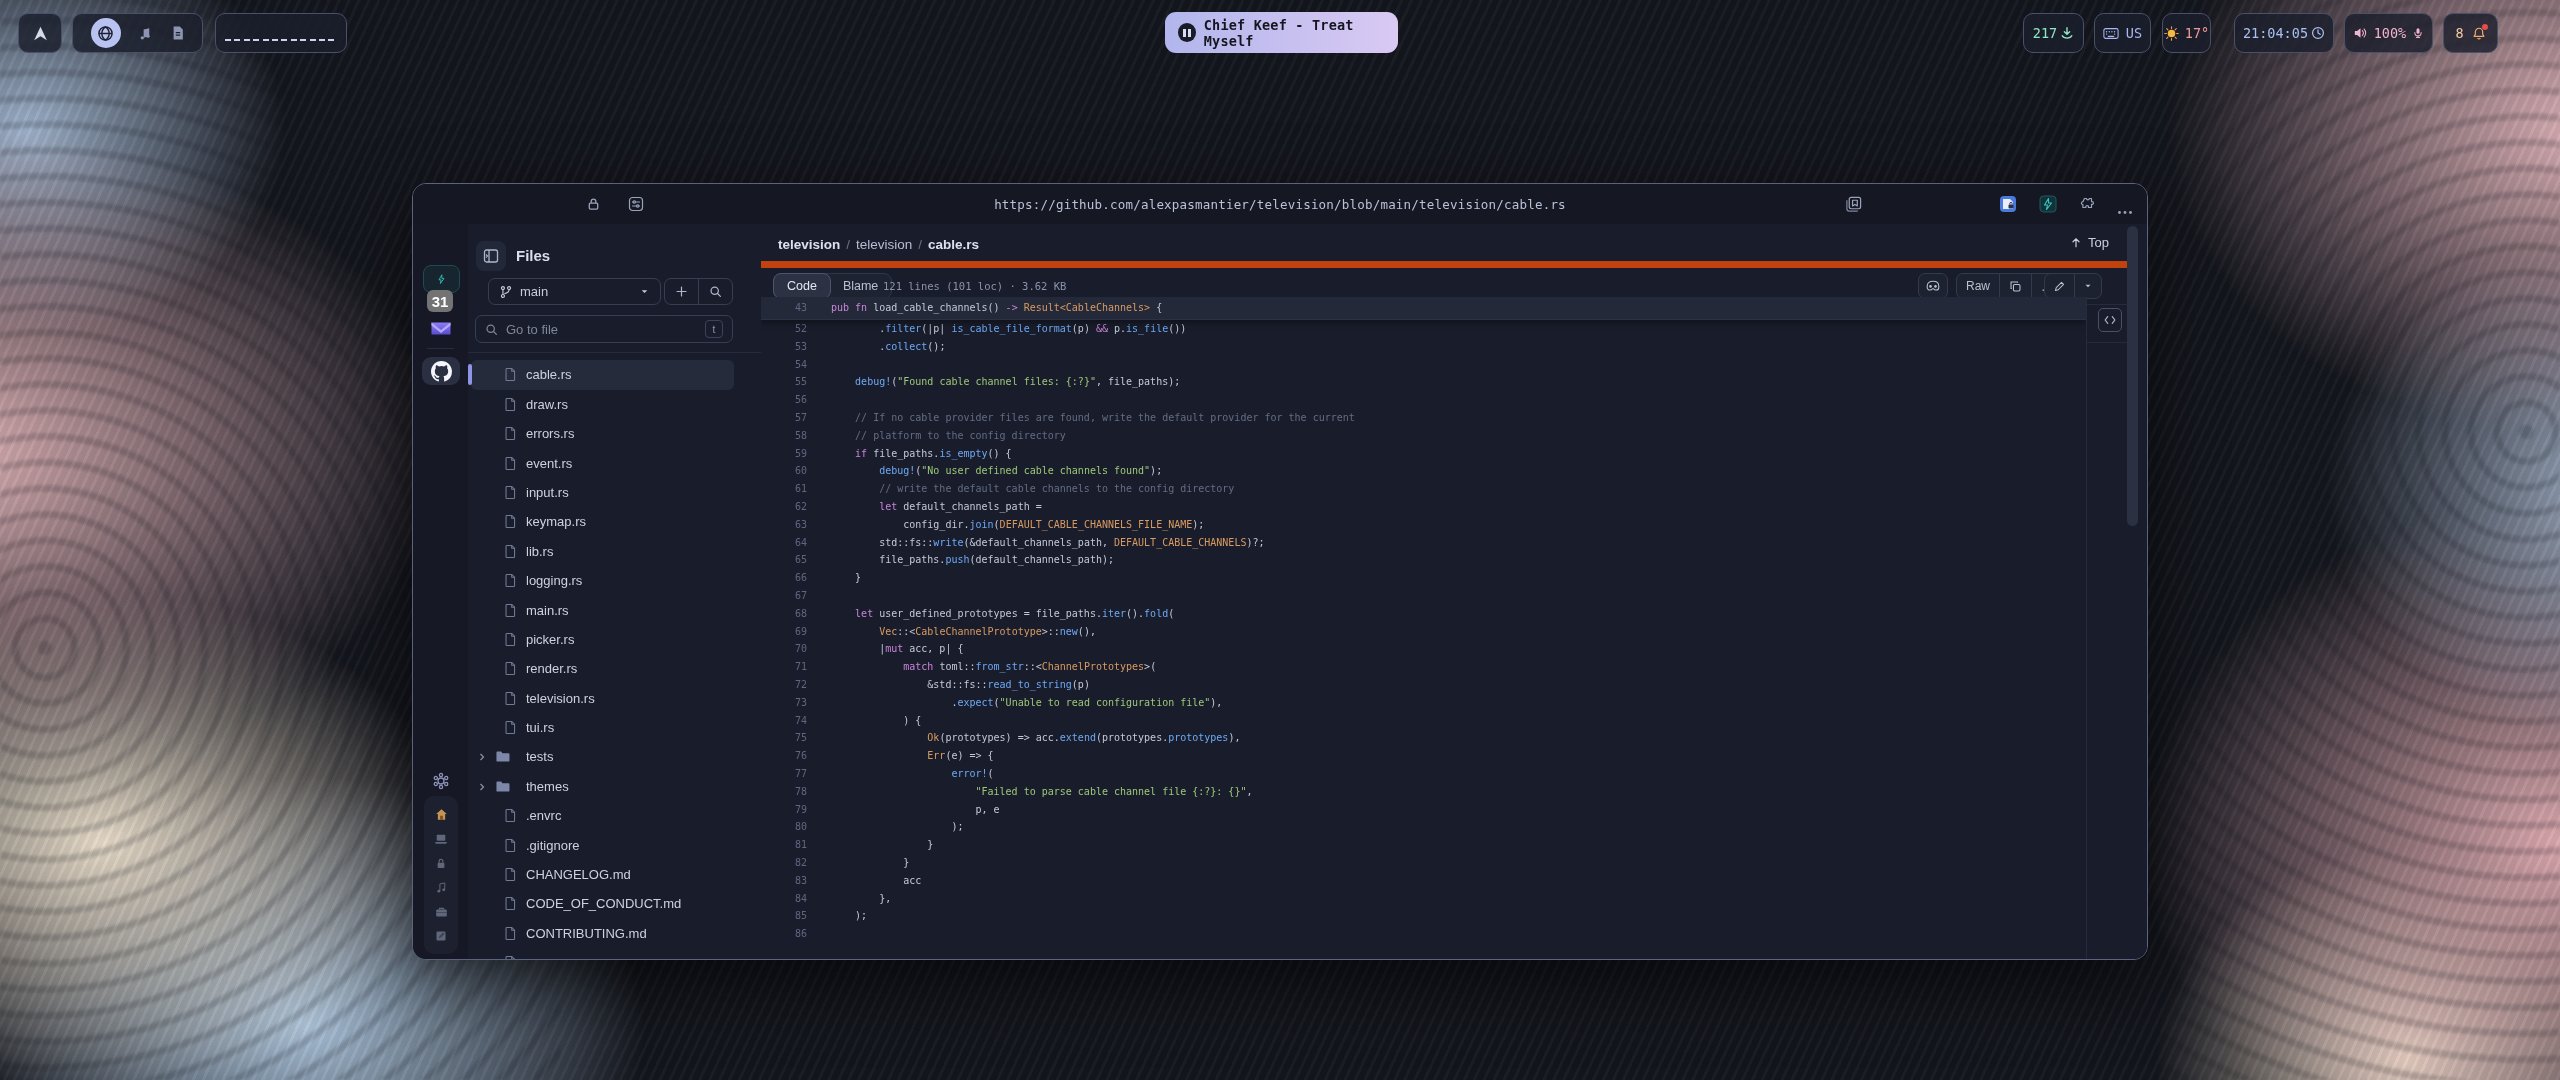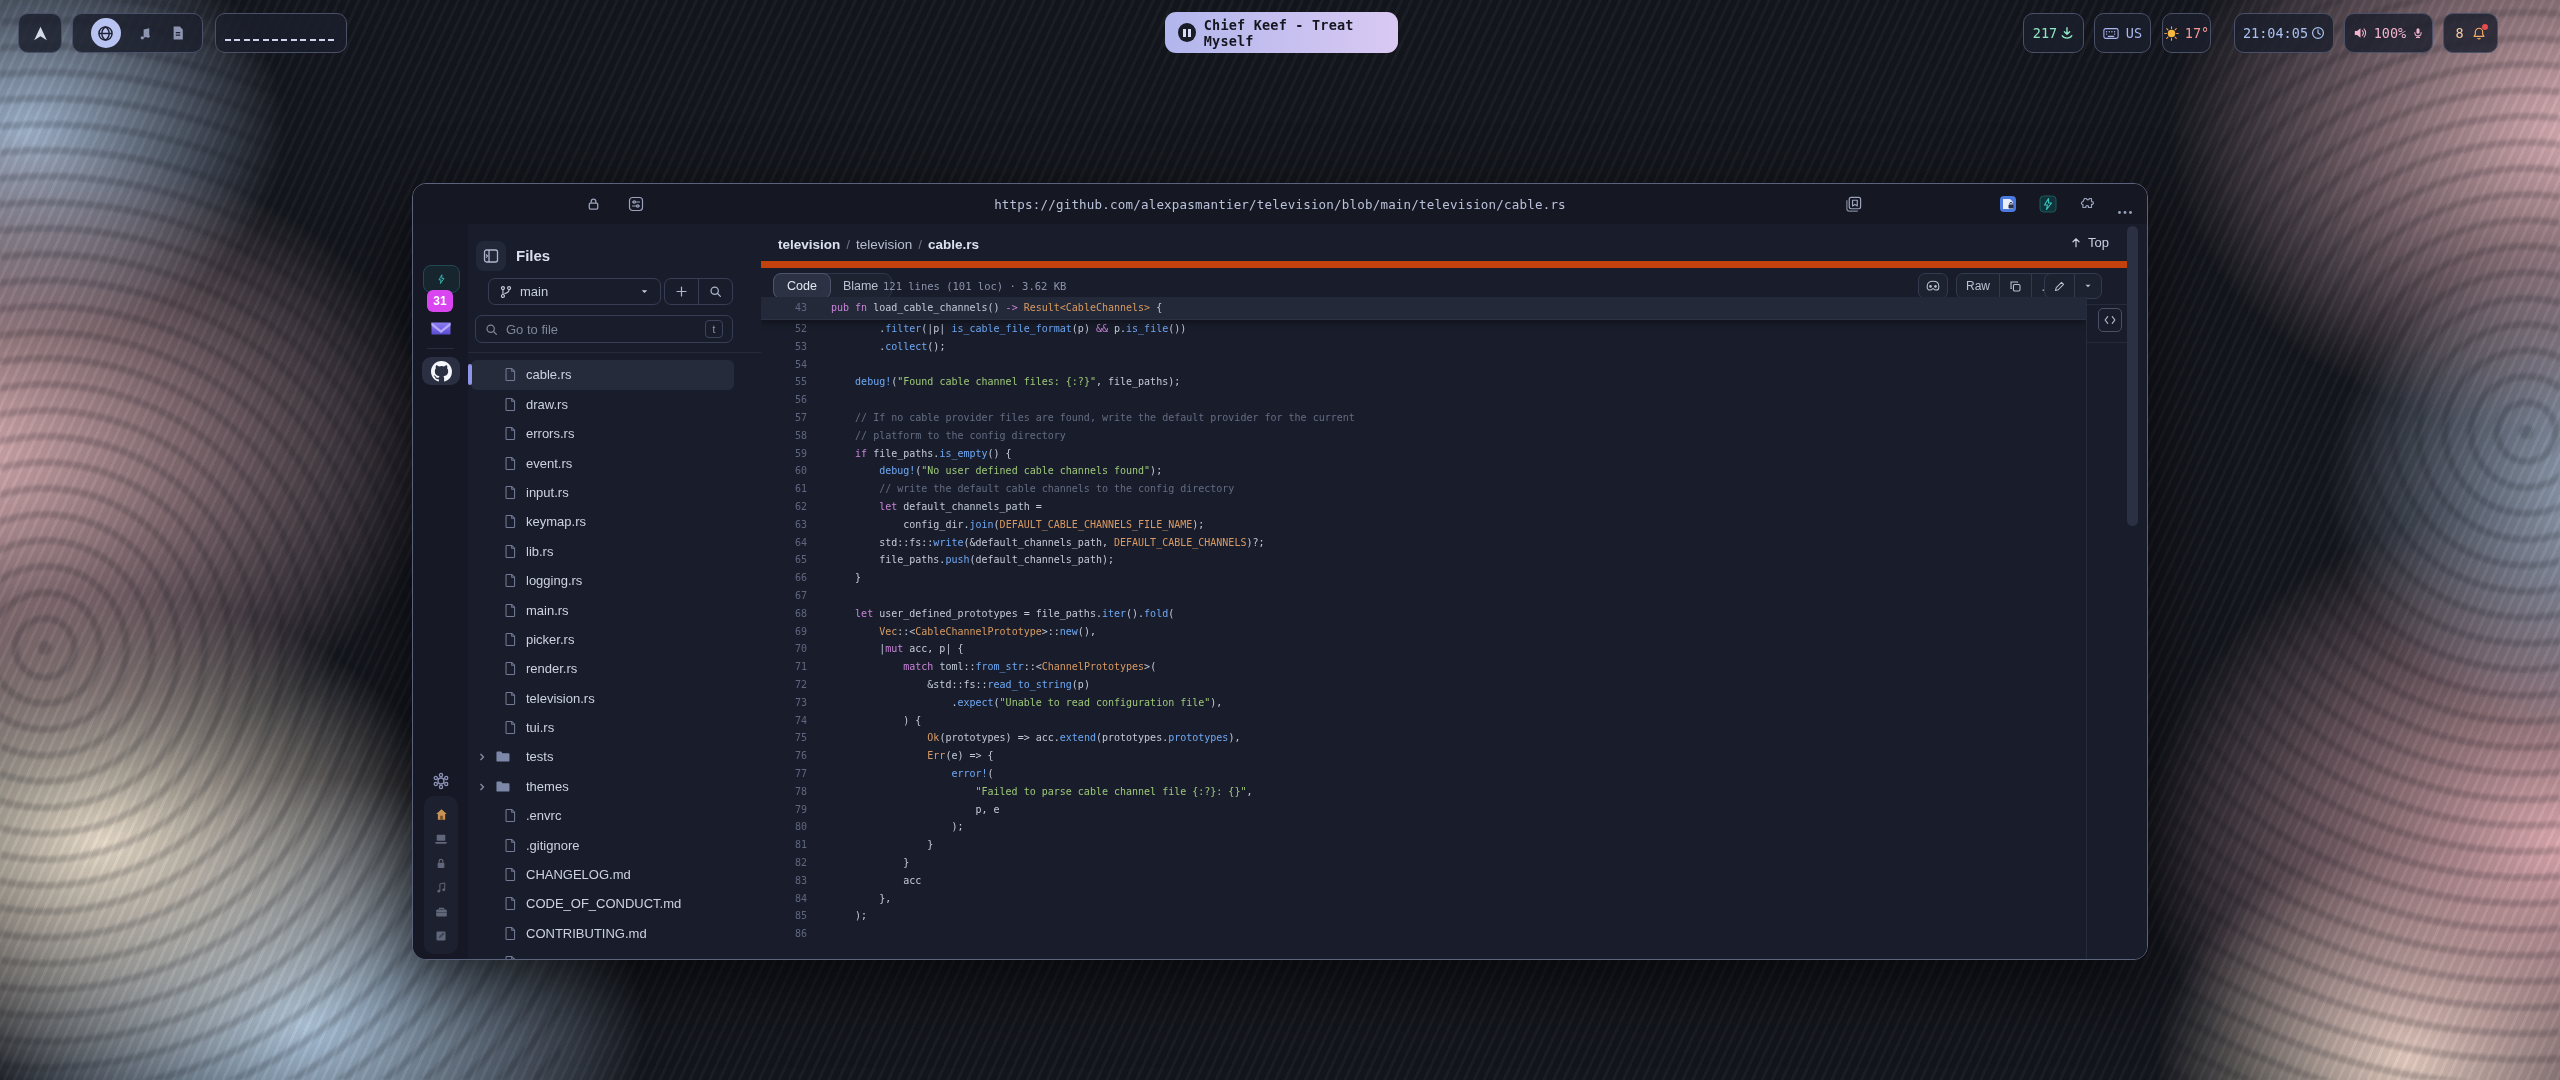--- a/index.html
+++ b/index.html
@@ -56,22 +56,22 @@
           box-shadow:0 24px 70px rgba(0,0,0,.6);}
   .win-topbar{position:absolute;left:0;top:0;right:0;height:40px;background:#151823;}
   .wt-ico{position:absolute;top:12px;color:#9aa2bc;}
   .url{position:absolute;left:0;right:0;top:0;height:40px;display:flex;align-items:center;justify-content:center;
        color:#b9c2da;font-size:12.5px;letter-spacing:.2px;}
 
   .rail{position:absolute;left:0;top:40px;bottom:0;width:55px;background:#161925;border-right:1px solid #222738;}
   .rail-item{position:absolute;left:0;width:55px;display:flex;justify-content:center;}
   .essential{left:10px;width:35px;height:26px;border-radius:8px;background:#17262e;border:1px solid #1e4a50;
              display:flex;align-items:center;justify-content:center;}
-  .cal{left:14px;width:26px;height:22px;border-radius:6px;background:#d946ef;display:flex;align-items:center;justify-content:center;
-       color:#fff;font-size:12px;font-weight:bold;}
+  .cal{left:14px;width:26px;height:22px;border-radius:6px;background:#737373;display:flex;align-items:center;justify-content:center;
+       color:#fff;font-size:15px;font-weight:bold;}
   .gh-pill{left:9px;width:38px;height:28px;border-radius:9px;background:#2a2f42;display:flex;align-items:center;justify-content:center;color:#f4f6fb;}
   .rail-div{position:absolute;left:14px;width:27px;height:1px;background:#272c3e;}
   .ws-box{position:absolute;left:11px;top:572px;width:34px;height:158px;border-radius:10px;background:#1d212f;
           display:flex;flex-direction:column;align-items:center;justify-content:space-evenly;}
   .ws-ico{opacity:.85;display:flex;}
 
   
   .filetree{position:absolute;left:55px;top:40px;width:293px;bottom:0;background:#191d2b;border-right:1px solid #242a3a;}
   .ft-header-btn{position:absolute;left:8px;top:17px;width:30px;height:30px;border-radius:8px;background:#232839;
                  display:flex;align-items:center;justify-content:center;color:#aeb6cc;}

